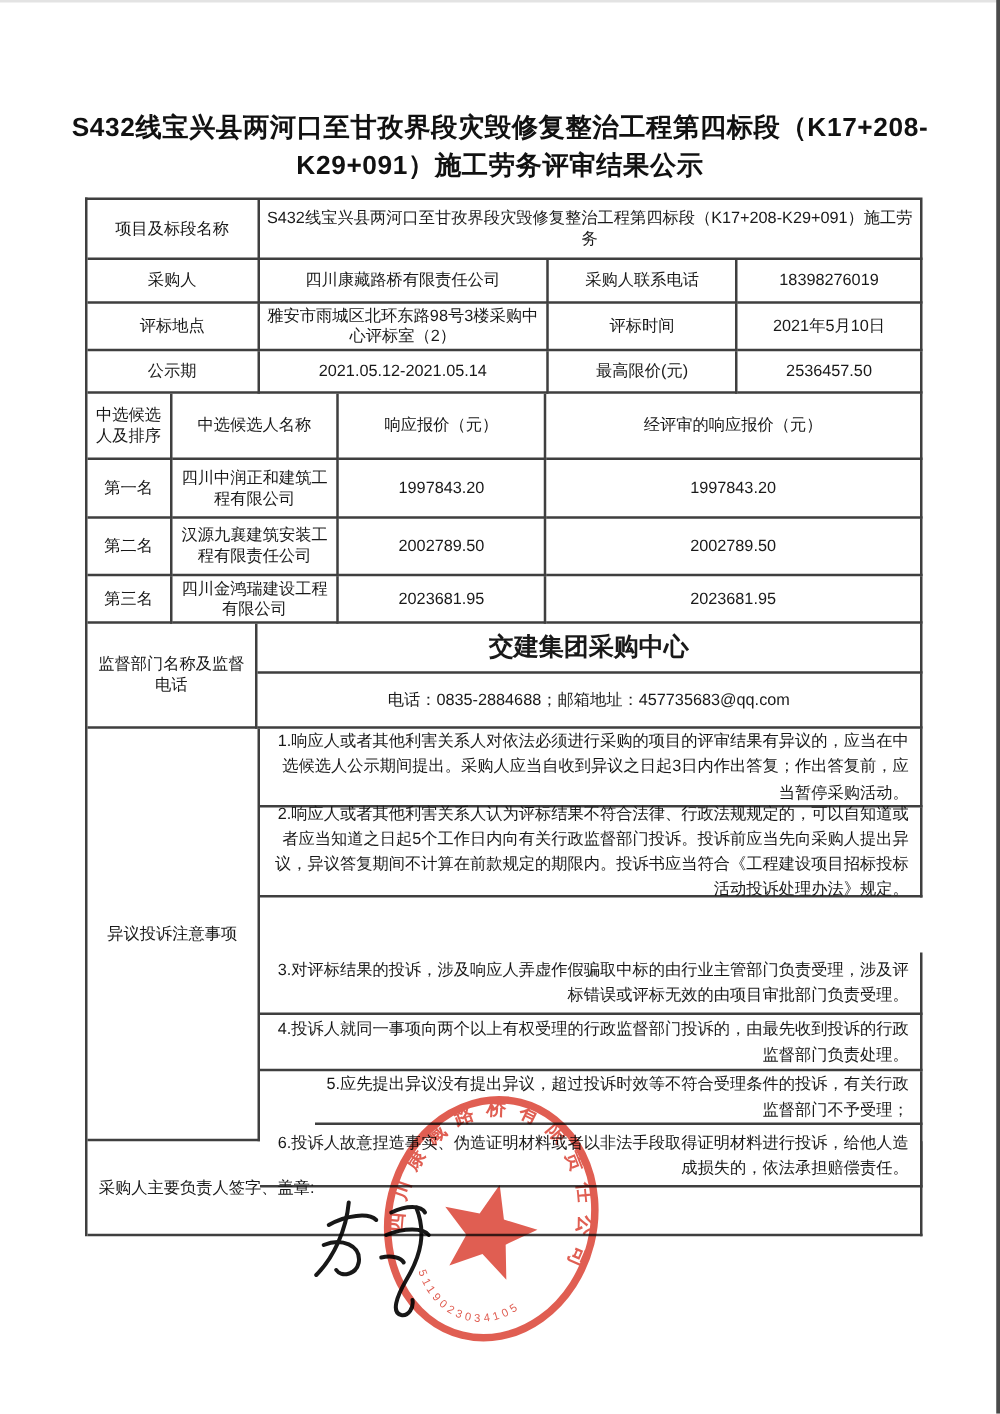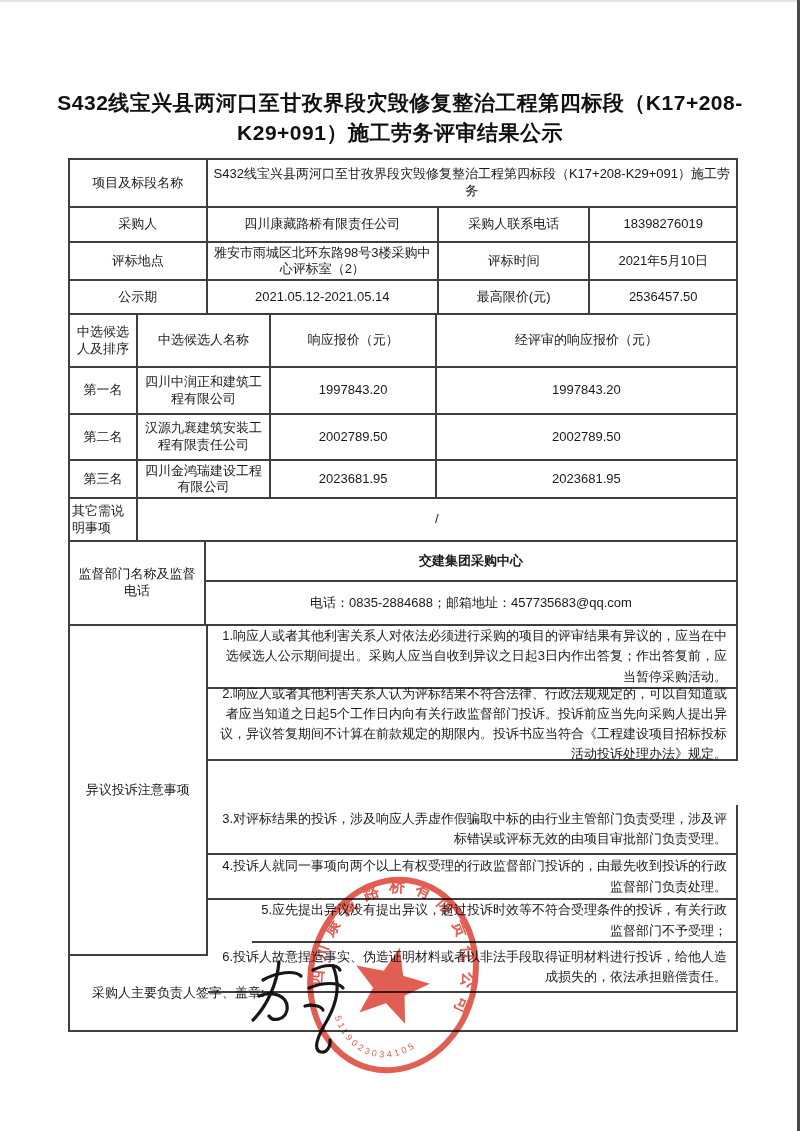--- a/index.html
+++ b/index.html
@@ -97,47 +97,43 @@
     <div class="cell w-bid">2002789.50</div>
     <div class="cell w-ebid">2002789.50</div>
   </div>
   <div class="row" style="height:38px;">
     <div class="cell w-rank">第三名</div>
     <div class="cell w-name" style="line-height:1.25;">四川金鸿瑞建设工程有限公司</div>
     <div class="cell w-bid">2023681.95</div>
     <div class="cell w-ebid">2023681.95</div>
   </div>
 
-  <div class="row" style="height:43px;">
-    <div class="cell w-rank left" style="padding:2px 2px; text-align:left;">其它需说明事项</div>
-    <div class="cell w-rest" style="width:602px;">/</div>
-  </div>
 
   <div class="row" style="height:84px;">
     <div class="cell w-label" style="height:84px;">监督部门名称及监督电话</div>
     <div class="stack" style="width:532px;">
-      <div class="cell" style="width:532px; height:40px; font-weight:bold; font-size:13px;">交建集团采购中心</div>
+      <div class="cell" style="width:532px; height:40px; font-weight:bold; font-size:20px;">交建集团采购中心</div>
       <div class="cell" style="width:532px; height:44px;">电话：0835-2884688；邮箱地址：457735683@qq.com</div>
     </div>
   </div>
 
   <div class="row" style="height:330px;">
     <div class="cell w-label" style="height:330px;">异议投诉注意事项</div>
     <div class="stack" style="width:532px;">
       <div class="item-cell" style="height:63px;">1.响应人或者其他利害关系人对依法必须进行采购的项目的评审结果有异议的，应当在中选候选人公示期间提出。采购人应当自收到异议之日起3日内作出答复；作出答复前，应当暂停采购活动。</div>
       <div class="item-cell" style="height:72px;">2.响应人或者其他利害关系人认为评标结果不符合法律、行政法规规定的，可以自知道或者应当知道之日起5个工作日内向有关行政监督部门投诉。投诉前应当先向采购人提出异议，异议答复期间不计算在前款规定的期限内。投诉书应当符合《工程建设项目招标投标活动投诉处理办法》规定。</div>
       <div class="item-cell" style="height:50px;margin-top:44px;">3.对评标结果的投诉，涉及响应人弄虚作假骗取中标的由行业主管部门负责受理，涉及评标错误或评标无效的由项目审批部门负责受理。</div>
       <div class="item-cell" style="height:45px;">4.投诉人就同一事项向两个以上有权受理的行政监督部门投诉的，由最先收到投诉的行政监督部门负责处理。</div>
       <div class="item-cell" style="height:43px;margin-left:44px;">5.应先提出异议没有提出异议，超过投诉时效等不符合受理条件的投诉，有关行政监督部门不予受理；</div>
       <div class="item-cell" style="height:57px;">6.投诉人故意捏造事实、伪造证明材料或者以非法手段取得证明材料进行投诉，给他人造成损失的，依法承担赔偿责任。</div>
     </div>
   </div>
 
   <div class="row" style="height:76px;">
-    <div class="cell left" style="width:670px; justify-content:flex-start; padding-left:22px;text-align:right;">采购人主要负责人签字、盖章:</div>
+    <div class="cell left" style="width:670px; justify-content:flex-start; padding-left:9px;text-align:right;">采购人主要负责人签字、盖章:</div>
   </div>
 
 </div>
 
 <svg class="signature" viewBox="0 0 130 115">
   <g fill="none" stroke="#181818" stroke-width="3.2" stroke-linecap="round">
     <path d="M20,32 C34,24 52,22 58,28"></path>
     <path d="M36,14 C34,36 24,58 10,72"></path>
     <path d="M16,48 C30,42 46,48 44,62 C42,72 30,74 26,68"></path>
     <path d="M70,22 C82,16 94,16 97,22"></path>

